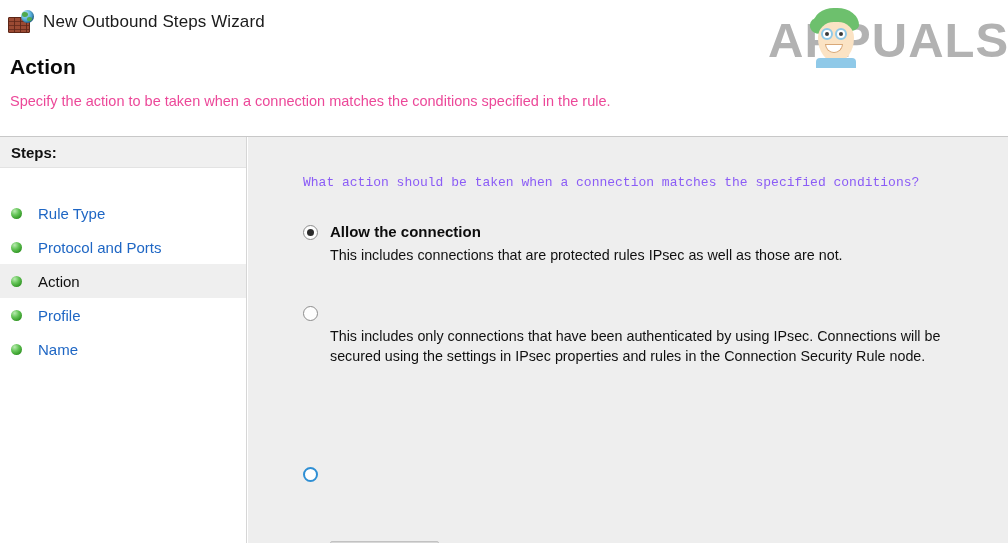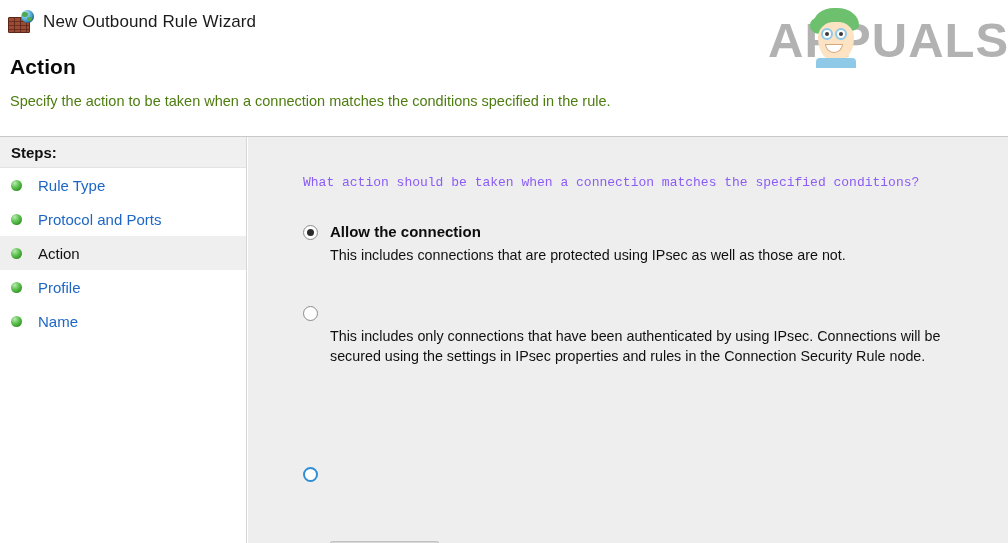--- a/index.html
+++ b/index.html
@@ -105,21 +105,21 @@
     font-size: 21px;
     font-weight: bold;
     color: #0a0a0a;
     letter-spacing: 0.1px;
   }
   .page-subtext {
     position: absolute;
     left: 10px;
     top: 93px;
     font-size: 14.5px;
-    color: #4d7c0f;
+    color: #ec4899;
     white-space: nowrap;
   }
 
   
   .logo {
     position: absolute;
     right: 12px;
     top: 8px;
     width: 228px;
     height: 62px;
@@ -237,21 +237,21 @@
     align-items: center;
     padding-left: 11px;
     box-sizing: border-box;
   }
   .steps-header-label {
     font-size: 15px;
     font-weight: bold;
     color: #111111;
   }
   .steps-list {
-    padding-top: 0;
+    padding-top: 28px;
   }
   .step-row {
     height: 34px;
     display: flex;
     align-items: center;
     padding-left: 11px;
     box-sizing: border-box;
   }
   .step-row.current {
     background: #efefef;
@@ -378,21 +378,21 @@
 </head>
 <body>
 
 <div class="wizard-header">
 
   <div class="titlebar">
     <span class="fw-icon">
       <span class="wall"></span>
       <span class="globe"></span>
     </span>
-    <span class="title-text">New Outbound Rule Wizard</span>
+    <span class="title-text">New Outbound Steps Wizard</span>
   </div>
 
   <div class="page-heading">Action</div>
   <div class="page-subtext">Specify the action to be taken when a connection matches the conditions specified in the rule.</div>
 
   <div class="logo">
     <div class="logo-word">APPUALS</div>
     <div class="logo-mascot">
       <span class="mascot-hair"></span>
       <span class="mascot-face"></span>
@@ -444,21 +444,21 @@
 
   <div class="content-pane">
 
     <div class="prompt">What action should be taken when a connection matches the specified conditions?</div>
 
     <div class="option opt1">
       <div class="option-head">
         <span class="radio checked"></span>
         <span class="option-title">Allow the connection</span>
       </div>
-      <div class="option-desc">This includes connections that are protected using IPsec as well as those are not.</div>
+      <div class="option-desc">This includes connections that are protected rules IPsec as well as those are not.</div>
     </div>
 
     <div class="option opt2">
       <div class="option-head">
         <span class="radio"></span>
       </div>
       <div class="option-desc">This includes only connections that have been authenticated by using IPsec.  Connections will be secured using the settings in IPsec properties and rules in the Connection Security Rule node.</div>
     </div>
 
     <div class="customize-btn">Customize...</div>

